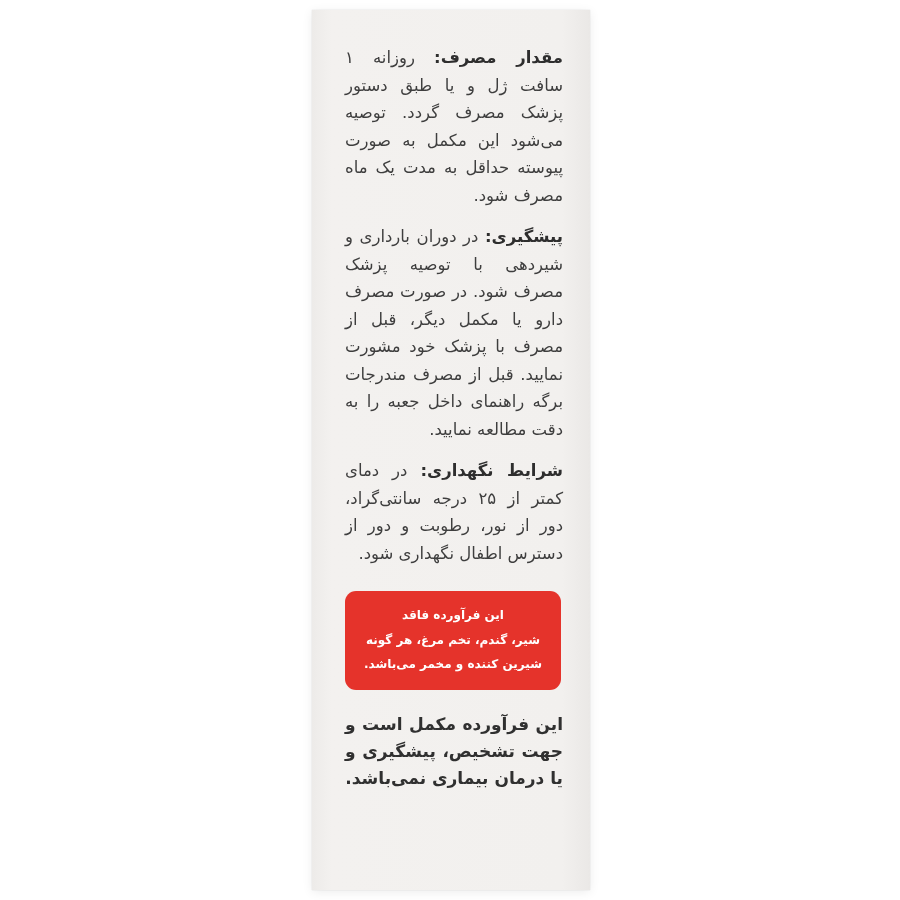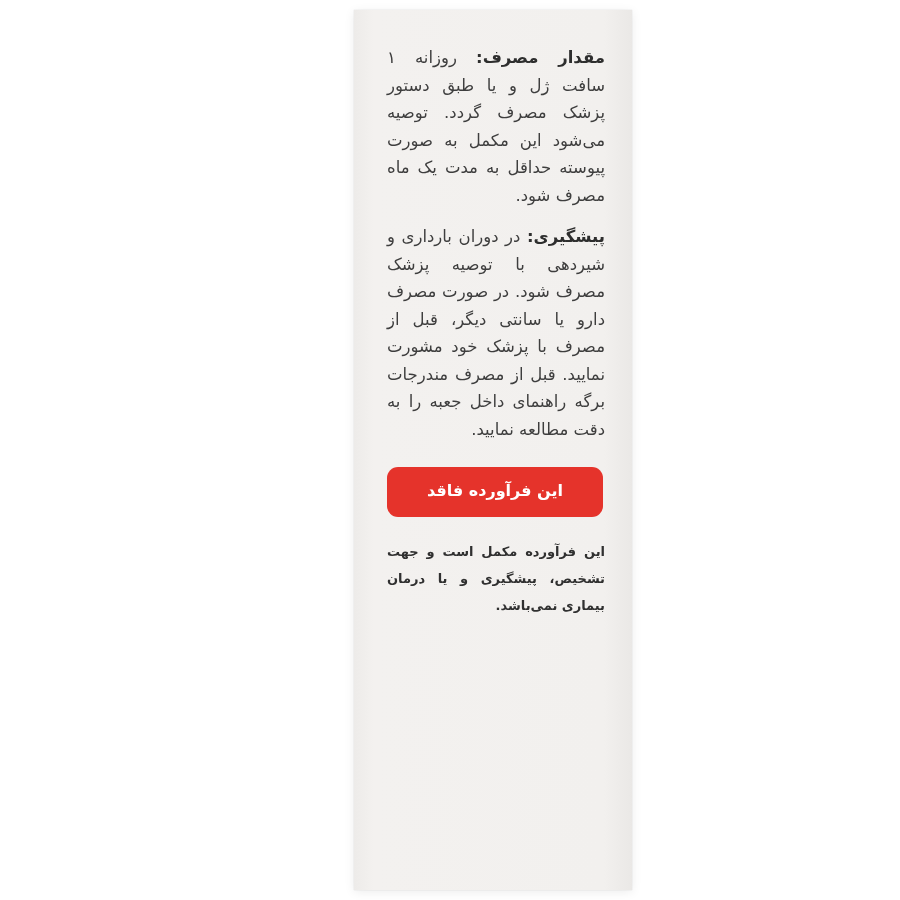--- a/index.html
+++ b/index.html
@@ -18,21 +18,20 @@
     background: #ffffff;
   }
   .panel {
     position: absolute;
     left: 312px;
     top: 10px;
     width: 278px;
     height: 880px;
     background: linear-gradient(90deg, #edebe9 0%, #f3f1ef 7%, #f2f0ee 90%, #eae8e6 100%);
     box-shadow: 0 2px 10px rgba(0,0,0,0.08), 0 0 1px rgba(0,0,0,0.18);
-    margin-left: 42px;
   }
   .content {
     position: absolute;
     top: 0; left: 0; right: 0; bottom: 0;
     direction: rtl;
     padding: 34px 27px 0 33px;
     box-sizing: border-box;
     color: #3b3b3b;
   }
   .para {
@@ -47,47 +46,50 @@
     color: #2e2e2e;
   }
   .para.storage { margin-bottom: 0; }
   .redbox {
     margin: 24px 2px 0 0;
     border-radius: 11px;
     padding: 12px 6px 13px 6px;
     color: #ffffff;
     text-align: center;
     font-weight: bold;
-    font-size: 16px;
+    font-size: 12px;
     line-height: 24.5px;
     background: #e5332b; 
   }
   .redbox .rb-line { display: block; }
   .disclaimer {
     margin: 21px 0 0 0;
     font-weight: bold;
-    font-size: 13px;
+    font-size: 17px;
     line-height: 27px;
     text-align: justify;
     color: #303030;
   }
 </style>
 </head>
 <body>
 
 <div class="stage">
   <div class="panel" style="--panel-bg: #f2f0ee;">
     <div class="content">
 
       <p class="para"><b class="sec-title">مقدار مصرف:</b> <span>روزانه ۱ سافت ژل و یا طبق دستور پزشک مصرف گردد. توصیه می‌شود این مکمل به صورت پیوسته حداقل به مدت یک ماه مصرف شود.</span></p>
 
-      <p class="para"><b class="sec-title">پیشگیری:</b> <span>در دوران بارداری و شیردهی با توصیه پزشک مصرف شود. در صورت مصرف دارو یا سانتی دیگر، قبل از مصرف با پزشک خود مشورت نمایید. قبل از مصرف مندرجات برگه راهنمای داخل جعبه را به دقت مطالعه نمایید.</span></p>
+      <p class="para"><b class="sec-title">پیشگیری:</b> <span>در دوران بارداری و شیردهی با توصیه پزشک مصرف شود. در صورت مصرف دارو یا مکمل دیگر، قبل از مصرف با پزشک خود مشورت نمایید. قبل از مصرف مندرجات برگه راهنمای داخل جعبه را به دقت مطالعه نمایید.</span></p>
 
+      <p class="para storage"><b class="sec-title">شرایط نگهداری:</b> <span>در دمای کمتر از ۲۵ درجه سانتی‌گراد، دور از نور، رطوبت و دور از دسترس اطفال نگهداری شود.</span></p>
 
       <div class="redbox" style="background: rgb(229, 51, 43);">
         <span class="rb-line">این فرآورده فاقد</span>
+        <span class="rb-line">شیر، گندم، تخم مرغ، هر گونه</span>
+        <span class="rb-line">شیرین کننده و مخمر می‌باشد.</span>
       </div>
 
       <p class="disclaimer">این فرآورده مکمل است و جهت تشخیص، پیشگیری و یا درمان بیماری نمی‌باشد.</p>
 
     </div>
   </div>
 </div>
 
 </body></html>

